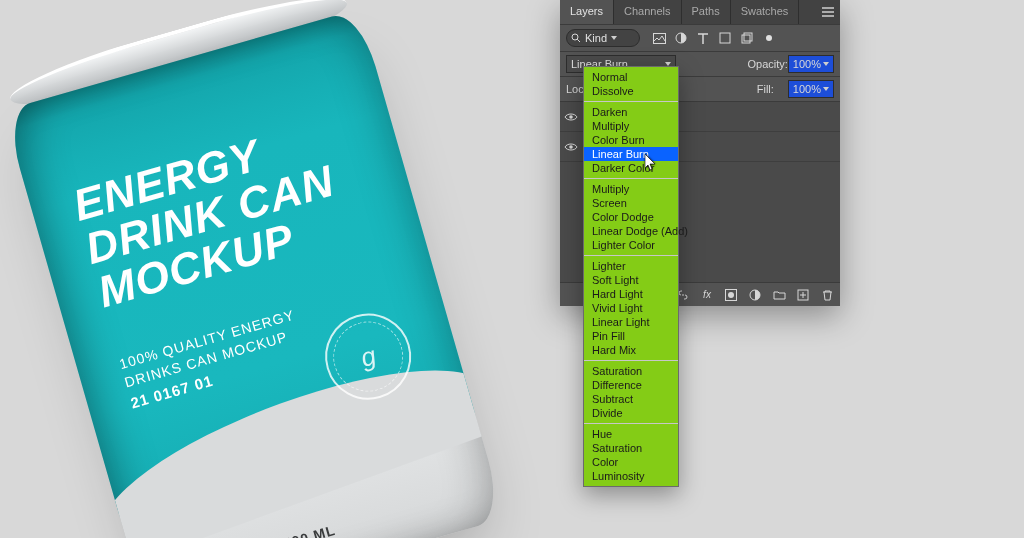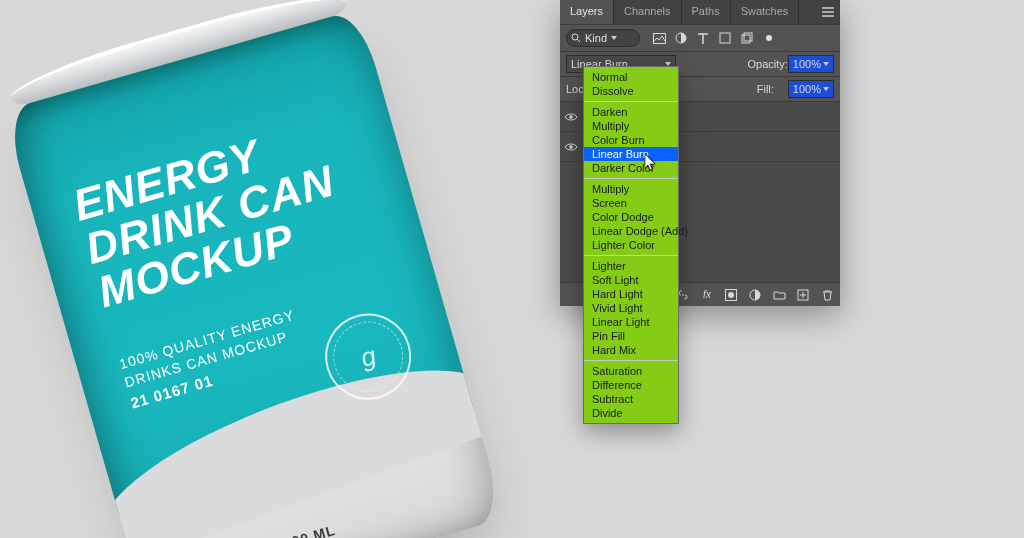--- a/index.html
+++ b/index.html
@@ -527,19 +527,25 @@
       <div class="item">Linear Light</div>
       <div class="item">Pin Fill</div>
       <div class="item">Hard Mix</div>
     </div>
     <div class="grp">
       <div class="item">Saturation</div>
       <div class="item">Difference</div>
       <div class="item">Subtract</div>
       <div class="item">Divide</div>
     </div>
+    <div class="grp">
+      <div class="item">Hue</div>
+      <div class="item">Saturation</div>
+      <div class="item">Color</div>
+      <div class="item">Luminosity</div>
+    </div>
   </div>
 
 <div class="cursor">
   <svg width="12" height="18" viewBox="0 0 12 18">
       <path d="M0 0v14l3-3 2 5 2-1-2-5h5z" fill="#fff" stroke="#000" stroke-width=".6"></path>
     </svg>
 </div>
 
 </body></html>

